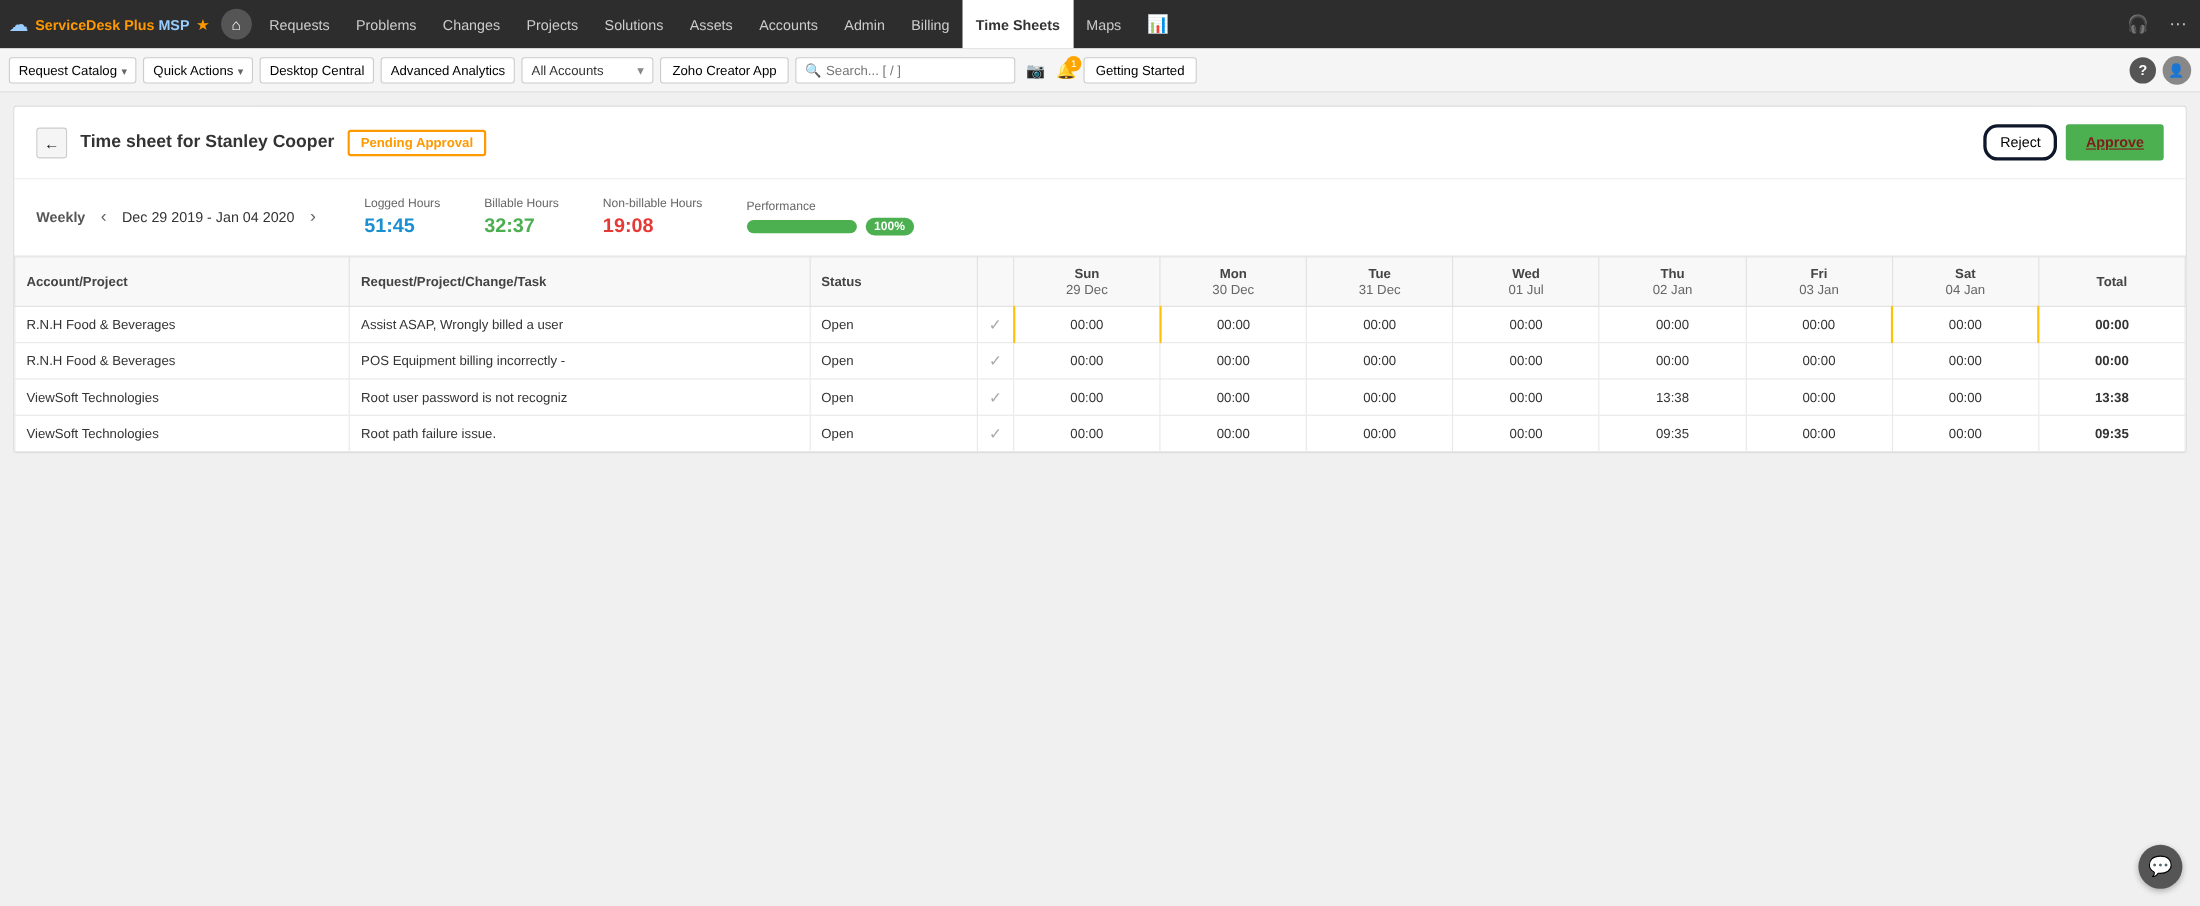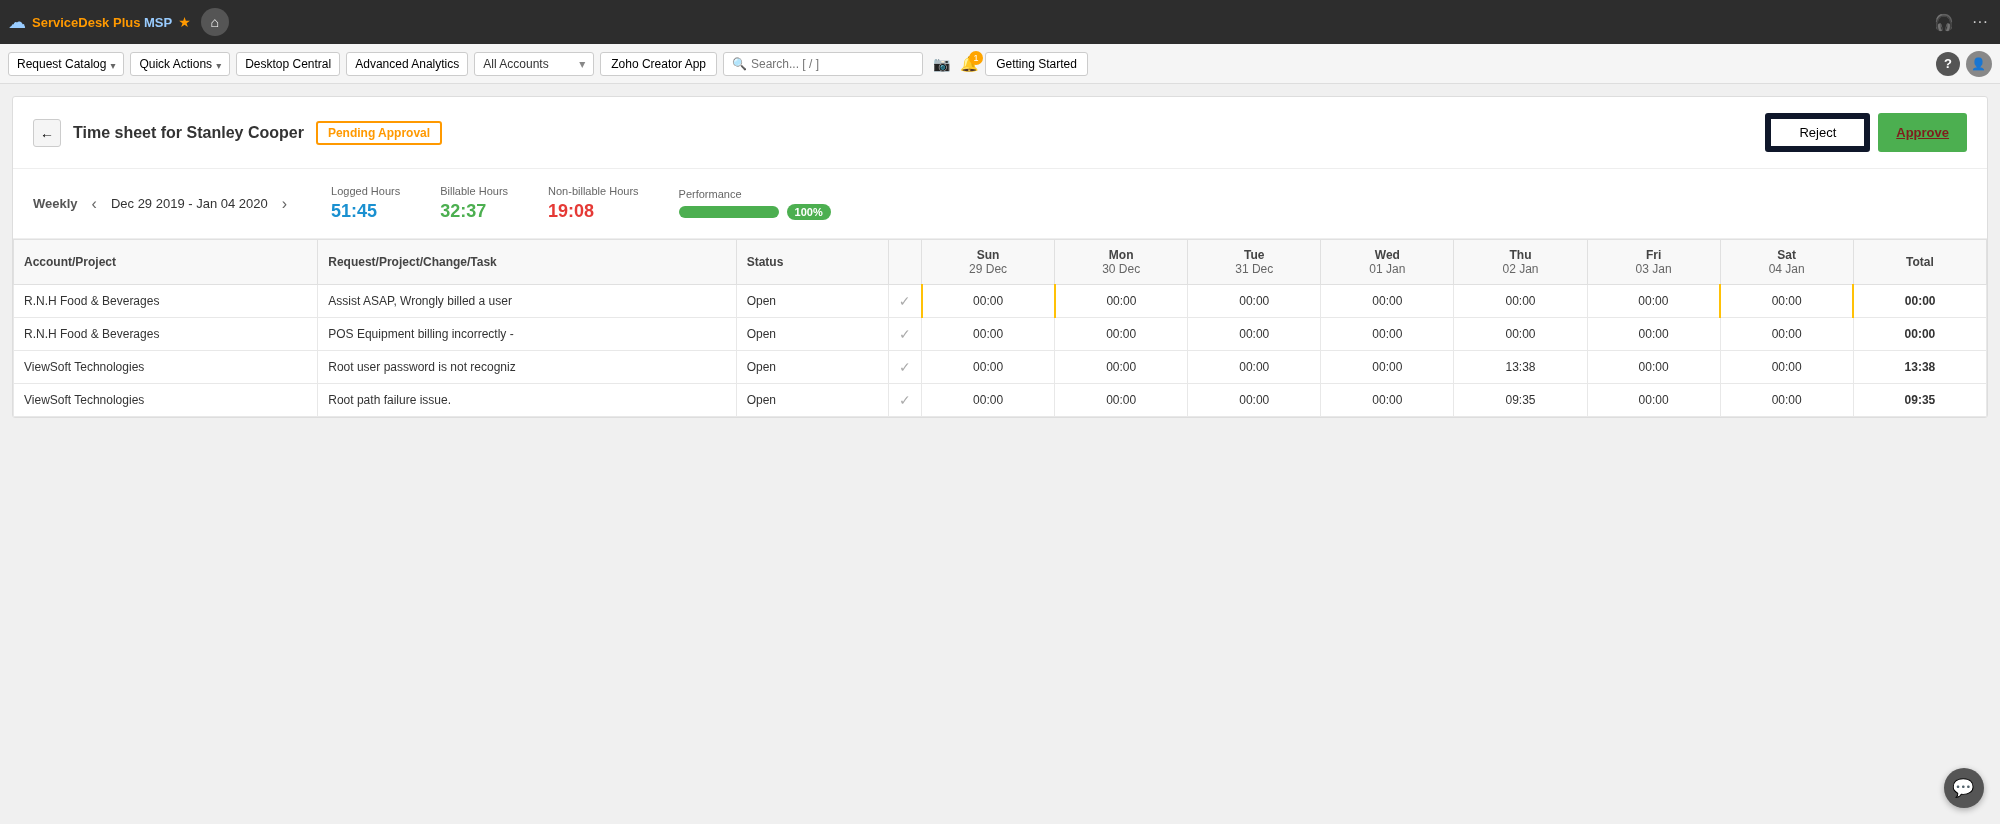--- a/index.html
+++ b/index.html
@@ -202,23 +202,23 @@
       border: 2px solid #f90;
       color: #f90;
       border-radius: 3px;
       padding: 3px 10px;
       font-size: 12px;
       font-weight: bold;
     }
     .ts-actions { margin-left: auto; display: flex; gap: 8px; }
     .reject-btn {
       background: #fff;
-      border: 6px solid #0f172a;
-      border-radius: 3px;
-      padding: 6px 28px;
+      border: 3px solid #0f172a;
+      border-radius: 13px;
+      padding: 6px 12px;
       cursor: pointer;
       font-size: 13px;
     }
     .approve-btn {
       background: #4caf50;
       border: none;
       border-radius: 3px;
       padding: 6px 18px;
       cursor: pointer;
       font-size: 13px;
@@ -330,20 +330,34 @@
 <nav class="top-nav">
   <div class="brand">
     <span style="color:#9cf;font-size:18px;">☁</span>
     <span class="brand-text">
       <span>ServiceDesk</span><span> Plus </span><span style="color:#9cf;">MSP</span>
     </span>
     <span style="color:#f90;font-size:14px;">★</span>
   </div>
   <div class="home-icon-wrap">
     <span style="color:#fff;font-size:14px;">⌂</span>
+  </div>
+  <div class="nav-links">
+    <div class="nav-item">Requests</div>
+    <div class="nav-item">Problems</div>
+    <div class="nav-item">Changes</div>
+    <div class="nav-item">Projects</div>
+    <div class="nav-item">Solutions</div>
+    <div class="nav-item">Assets</div>
+    <div class="nav-item">Accounts</div>
+    <div class="nav-item">Admin</div>
+    <div class="nav-item">Billing</div>
+    <div class="nav-item active">Time Sheets</div>
+    <div class="nav-item">Maps</div>
+    <div class="nav-item" style="font-size:16px;">📊</div>
   </div>
   <div class="nav-right">
     <span class="nav-icon-btn">🎧</span>
     <span class="nav-icon-btn">···</span>
   </div>
 </nav>
 
 <div class="toolbar">
   <button class="toolbar-btn">
     <span>Request Catalog</span>
@@ -438,21 +452,21 @@
         <th class="col-day center">
           <span>Mon</span><br>
           <span style="font-weight:normal;color:#666;">30 Dec</span>
         </th>
         <th class="col-day center">
           <span>Tue</span><br>
           <span style="font-weight:normal;color:#666;">31 Dec</span>
         </th>
         <th class="col-day center">
           <span>Wed</span><br>
-          <span style="font-weight:normal;color:#666;">01 Jan</span>
+          <span style="font-weight:normal;color:#666;">01 Jul</span>
         </th>
         <th class="col-day center">
           <span>Thu</span><br>
           <span style="font-weight:normal;color:#666;">02 Jan</span>
         </th>
         <th class="col-day center">
           <span>Fri</span><br>
           <span style="font-weight:normal;color:#666;">03 Jan</span>
         </th>
         <th class="col-day center">

